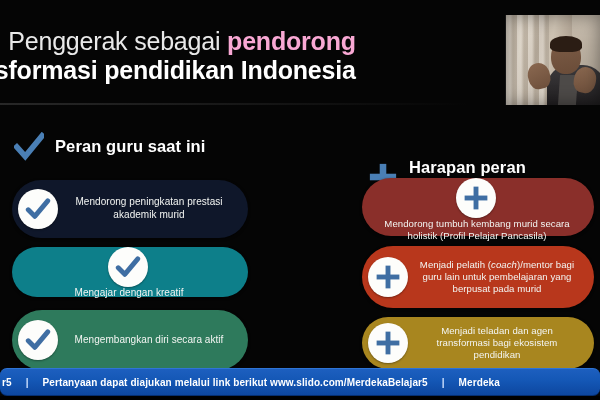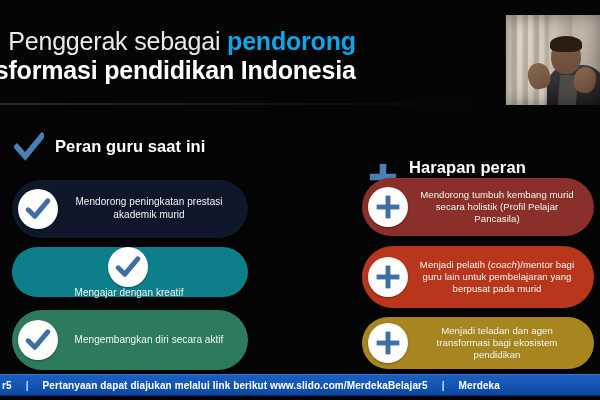--- a/index.html
+++ b/index.html
@@ -19,21 +19,21 @@
   
   #title-block {
     position:absolute;
     left:-34px; top:27px;
     width:520px;
     color:#fff;
     line-height:1.16;
     letter-spacing:-0.2px;
   }
   #title-line1 { font-size:25px; font-weight:400; color:#e9e9e9; white-space:nowrap; }
-  #title-line1 .strong { font-weight:700; color:#0ea5e9; }
+  #title-line1 .strong { font-weight:700; color:#f9a8d4; }
   #title-line2 { font-size:25px; font-weight:700; color:#fff; white-space:nowrap; }
 
   
   #title-rule {
     position:absolute; left:0; top:103px; width:470px; height:2px;
     background:linear-gradient(90deg, rgba(120,120,120,.55), rgba(90,90,90,.35) 55%, rgba(0,0,0,0) 100%);
     opacity:.55;
   }
 
   
@@ -140,35 +140,36 @@
     letter-spacing:.05px;
   }
   .pill .ptext em { font-style:italic; }
 
   
   #pill-l1 { left:12px; top:180px; width:236px; height:58px; background:#0f172a; }
   #pill-l2 { left:12px; top:247px; width:236px; height:50px; background:#0d7f8a;flex-direction:column; }
   #pill-l3 { left:12px; top:310px; width:236px; height:60px; background:#2e7a5c; }
 
   
-  #pill-r1 { left:362px; top:178px; width:232px; height:58px; background:#8a2f2a; }
+  #pill-r1 { left:362px; top:178px; width:232px; height:58px; background:#8a2f2a;flex-direction:column; }
   #pill-r2 { left:362px; top:246px; width:232px; height:62px; background:#b8371c; }
   #pill-r3 { left:362px; top:317px; width:232px; height:52px; background:#a8861f; }
   #pill-r1 .ptext, #pill-r2 .ptext, #pill-r3 .ptext { font-size:9.6px; }
 
   
   #ticker {
     position:absolute; left:0; bottom:4px;
-    width:600px; height:22px;
+    width:600px; height:28px;
     background:linear-gradient(180deg,#1d5fbf 0%,#1457b5 45%,#0d47a0 100%);
     border-top:1px solid #2f74d6;
     border-bottom:1px solid #062f70;
     display:flex; align-items:center;
     overflow:hidden;
     white-space:nowrap;
+    border-radius:7px;
   }
   #ticker-row {
     display:flex; align-items:center; gap:14px;
     padding-left:2px;
     color:#fff; font-weight:700; font-size:10px;
     letter-spacing:.1px;
   }
   #ticker .sep { color:#cfe2ff; font-weight:700; }
   #ticker .frag { color:#fff; }
   #footer-strip {

